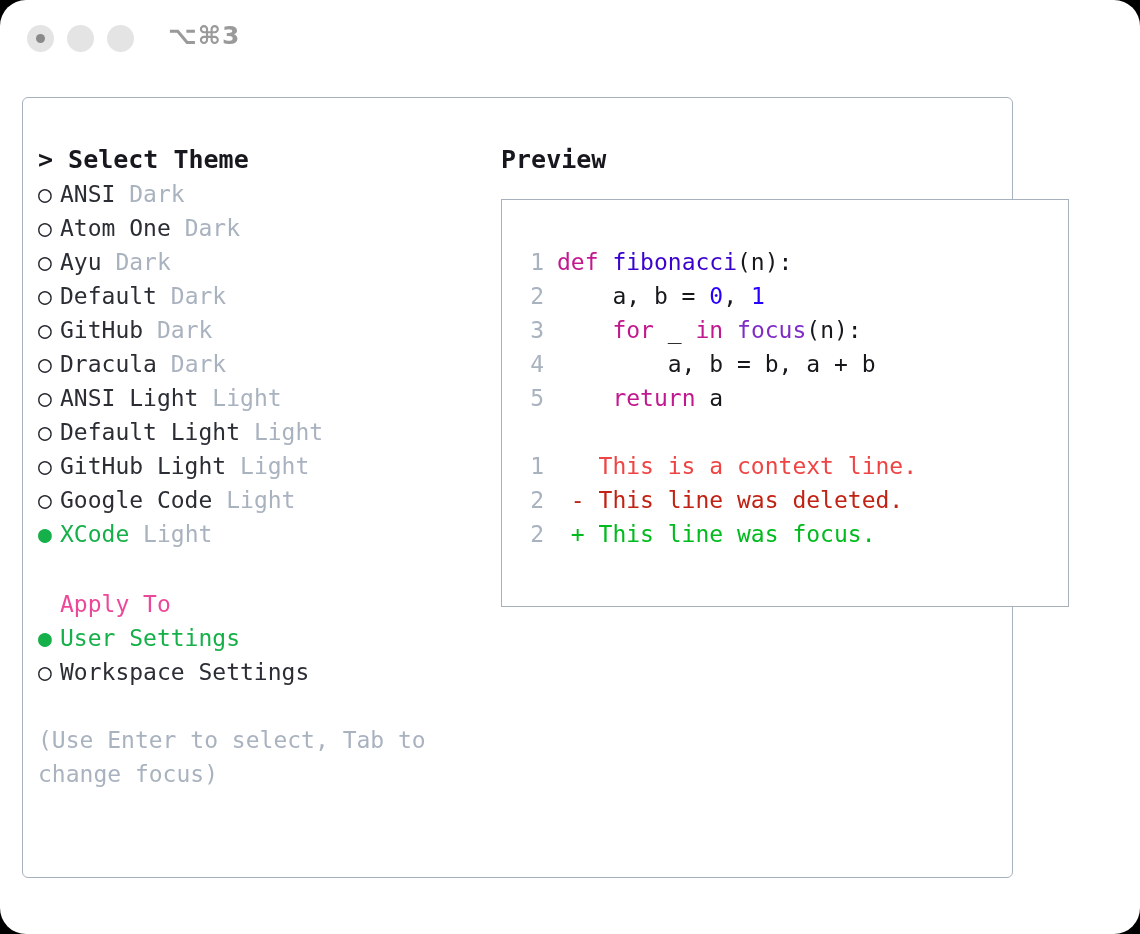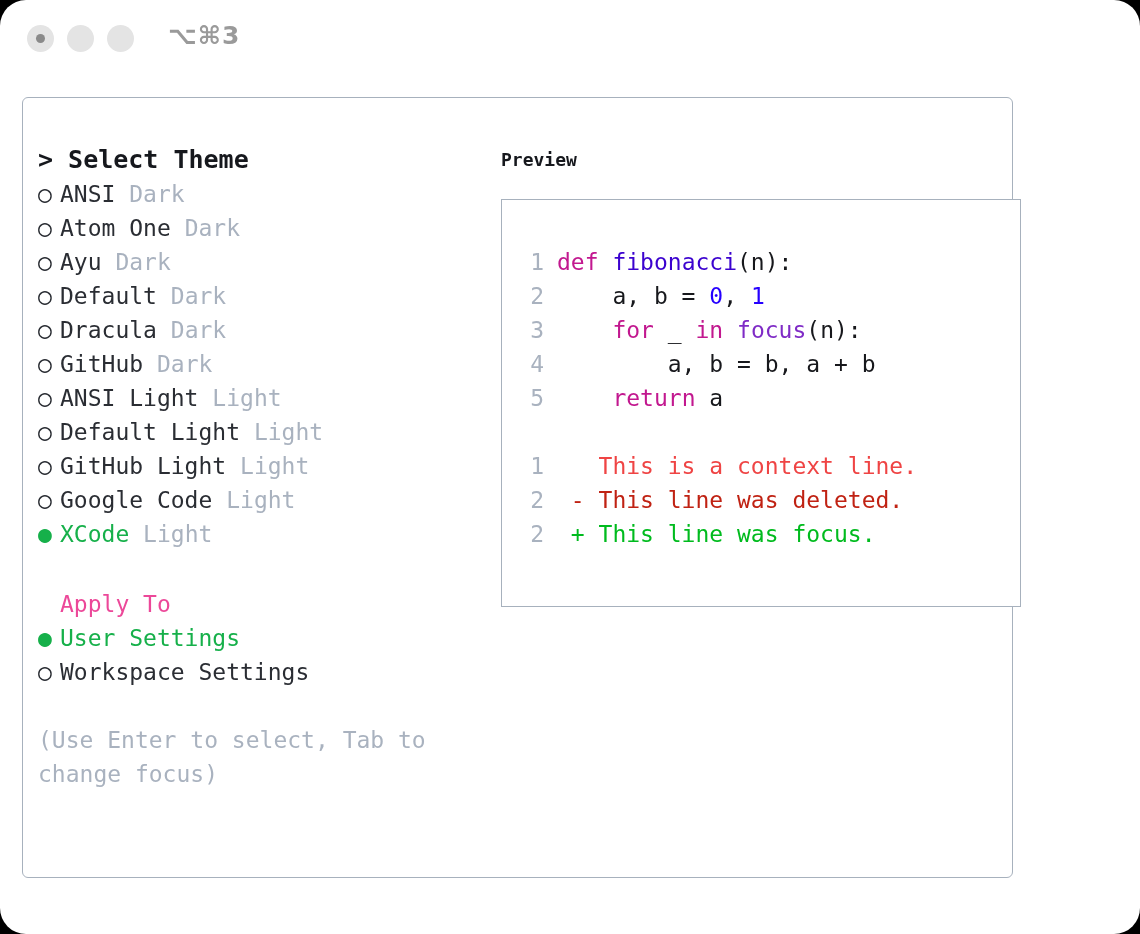--- a/index.html
+++ b/index.html
@@ -133,29 +133,29 @@
   }
 
   
   #right-col {
     position: absolute;
     left: 478px;
     top: 45px;
     width: 500px;
   }
   #preview-title {
-    font-size: 18px;
+    font-size: 25px;
     font-weight: bold;
     color: #16181d;
     line-height: 34px;
     white-space: pre;
   }
   #preview-box {
     margin-top: 22px;
-    width: 520px;
+    width: 568px;
     height: 408px;
     box-sizing: border-box;
     border: 1.6px solid #a7b1bd;
     background: #ffffff;
     position: relative;
   }
   #code-area {
     position: absolute;
     left: 14px;
     top: 45px;
@@ -201,22 +201,22 @@
 
     <div id="left-col">
 
       <div id="theme-header" class="mono">&gt; Select Theme</div>
 
       <div id="theme-list">
           <div class="theme-row mono"><span class="marker">○</span><span class="theme-name">ANSI</span><span> </span><span class="theme-kind">Dark</span></div>
           <div class="theme-row mono"><span class="marker">○</span><span class="theme-name">Atom One</span><span> </span><span class="theme-kind">Dark</span></div>
           <div class="theme-row mono"><span class="marker">○</span><span class="theme-name">Ayu</span><span> </span><span class="theme-kind">Dark</span></div>
           <div class="theme-row mono"><span class="marker">○</span><span class="theme-name">Default</span><span> </span><span class="theme-kind">Dark</span></div>
+          <div class="theme-row mono"><span class="marker">○</span><span class="theme-name">GitHub</span><span> </span><span class="theme-kind">Dark</span></div>
           <div class="theme-row mono"><span class="marker">○</span><span class="theme-name">Dracula</span><span> </span><span class="theme-kind">Dark</span></div>
-          <div class="theme-row mono"><span class="marker">○</span><span class="theme-name">GitHub</span><span> </span><span class="theme-kind">Dark</span></div>
           <div class="theme-row mono"><span class="marker">○</span><span class="theme-name">ANSI Light</span><span> </span><span class="theme-kind">Light</span></div>
           <div class="theme-row mono"><span class="marker">○</span><span class="theme-name">Default Light</span><span> </span><span class="theme-kind">Light</span></div>
           <div class="theme-row mono"><span class="marker">○</span><span class="theme-name">GitHub Light</span><span> </span><span class="theme-kind">Light</span></div>
           <div class="theme-row mono"><span class="marker">○</span><span class="theme-name">Google Code</span><span> </span><span class="theme-kind">Light</span></div>
           <div class="theme-row mono selected"><span class="marker sel">●</span><span class="theme-name">XCode</span><span> </span><span class="theme-kind">Light</span></div>
         </div>
 
       <div id="apply-block">
         <div id="apply-header" class="mono">Apply To</div>
         <div id="apply-list">

